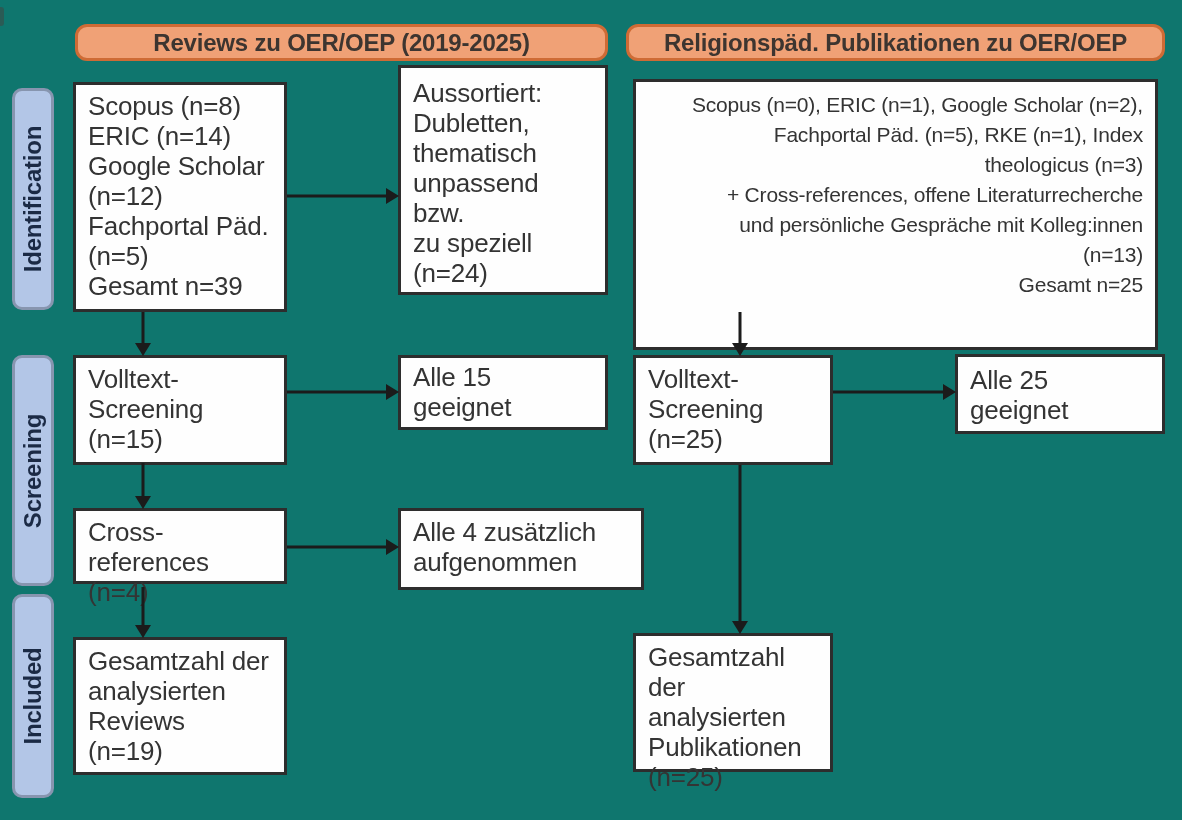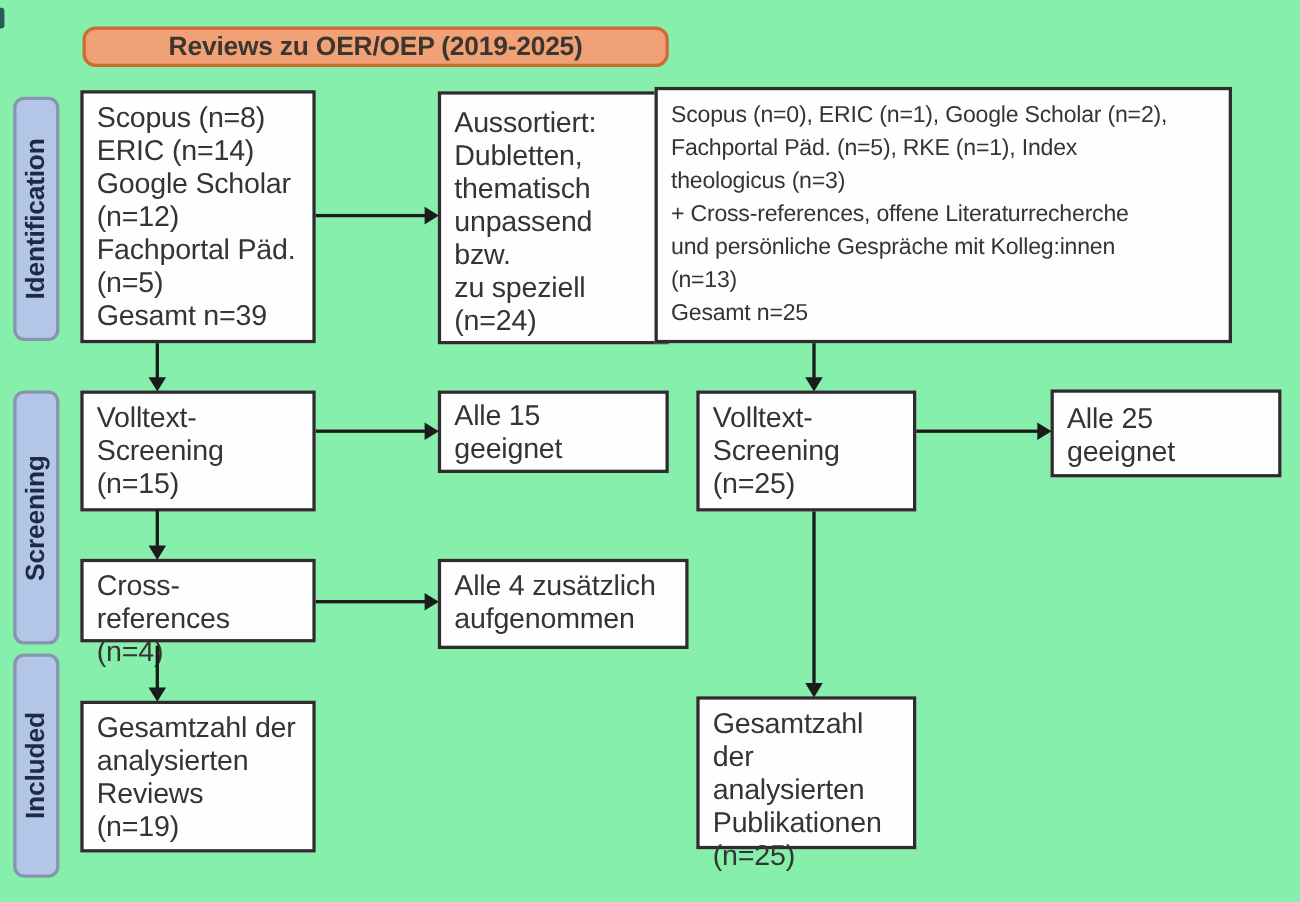--- a/index.html
+++ b/index.html
@@ -3,21 +3,21 @@
 <meta charset="utf-8">
 <style>
   :root{
     --header-fill:#F0A176; --header-border:#CE6B35; --header-text:#3D3530;
     --stage-fill:#B3C6E7; --stage-border:#8795AF; --stage-text:#1B2A45;
     --box-border:#2D2D2D; --box-text:#343434; --arrow:#1B1B1B;
     --corner-fragment:#2A5B55;
   }
   html,body{margin:0;padding:0;background:#ffffff;}
   .canvas{
-    position:relative; width:1182px; height:820px; background:#86efac;
+    position:relative; width:1182px; height:820px; background:#0f766e;
     font-family:"Liberation Sans", sans-serif; overflow:hidden;
     letter-spacing:-0.2px;
   }
   .header{
     position:absolute; box-sizing:border-box;
     background:var(--header-fill); border:3px solid var(--header-border);
     border-radius:12px; color:var(--header-text);
     font-size:24px; font-weight:bold; text-align:center;
     display:flex; align-items:center; justify-content:center;
   }
@@ -65,58 +65,59 @@
   }
 </style>
 </head>
 <body>
 
 <div class="canvas">
 
   <div class="corner-fragment"></div>
 
   <div class="header" style="left:75px; top:24px; width:533px; height:37px;">Reviews zu OER/OEP (2019-2025)</div>
+  <div class="header" style="left:626px; top:24px; width:539px; height:37px;">Religionspäd. Publikationen zu OER/OEP</div>
 
   <div class="stage" style="left:12px; top:88px; width:42px; height:222px;">
     <span>Identification</span>
   </div>
   <div class="stage" style="left:12px; top:355px; width:42px; height:231px;">
     <span>Screening</span>
   </div>
   <div class="stage" style="left:12px; top:594px; width:42px; height:204px;">
     <span>Included</span>
   </div>
 
   <div class="box" style="left:73px; top:82px; width:214px; height:230px;">Scopus (n=8)
 ERIC (n=14)
 Google Scholar
 (n=12)
 Fachportal Päd.
 (n=5)
 Gesamt n=39</div>
-  <div class="box" style="left:398px; top:83px; width:210px; height:230px; padding-top:10px;">Aussortiert:
+  <div class="box" style="left:398px; top:65px; width:210px; height:230px; padding-top:10px;">Aussortiert:
 Dubletten,
 thematisch
 unpassend bzw.
 zu speziell
 (n=24)</div>
   <div class="box" style="left:73px; top:355px; width:214px; height:110px;">Volltext-
 Screening
 (n=15)</div>
   <div class="box" style="left:398px; top:355px; width:210px; height:75px; padding-top:4px;">Alle 15 geeignet</div>
   <div class="box" style="left:73px; top:508px; width:214px; height:76px;">Cross-references
 (n=4)</div>
-  <div class="box" style="left:398px; top:508px; width:228px; height:82px;">Alle 4 zusätzlich
+  <div class="box" style="left:398px; top:508px; width:246px; height:82px;">Alle 4 zusätzlich
 aufgenommen</div>
   <div class="box" style="left:73px; top:637px; width:214px; height:138px;">Gesamtzahl der
 analysierten
 Reviews
 (n=19)</div>
 
-  <div class="box small-text" style="left:595px; top:79px; width:525px; height:233px;">Scopus (n=0), ERIC (n=1), Google Scholar (n=2),
+  <div class="box small-text" style="left:633px; top:79px; width:525px; height:271px;text-align:right;">Scopus (n=0), ERIC (n=1), Google Scholar (n=2),
 Fachportal Päd. (n=5), RKE (n=1), Index
 theologicus (n=3)
 + Cross-references, offene Literaturrecherche
 und persönliche Gespräche mit Kolleg:innen
 (n=13)
 Gesamt n=25</div>
   <div class="box" style="left:633px; top:355px; width:200px; height:110px;">Volltext-
 Screening
 (n=25)</div>
   <div class="box" style="left:955px; top:354px; width:210px; height:80px; padding-top:8px;">Alle 25 geeignet</div>

